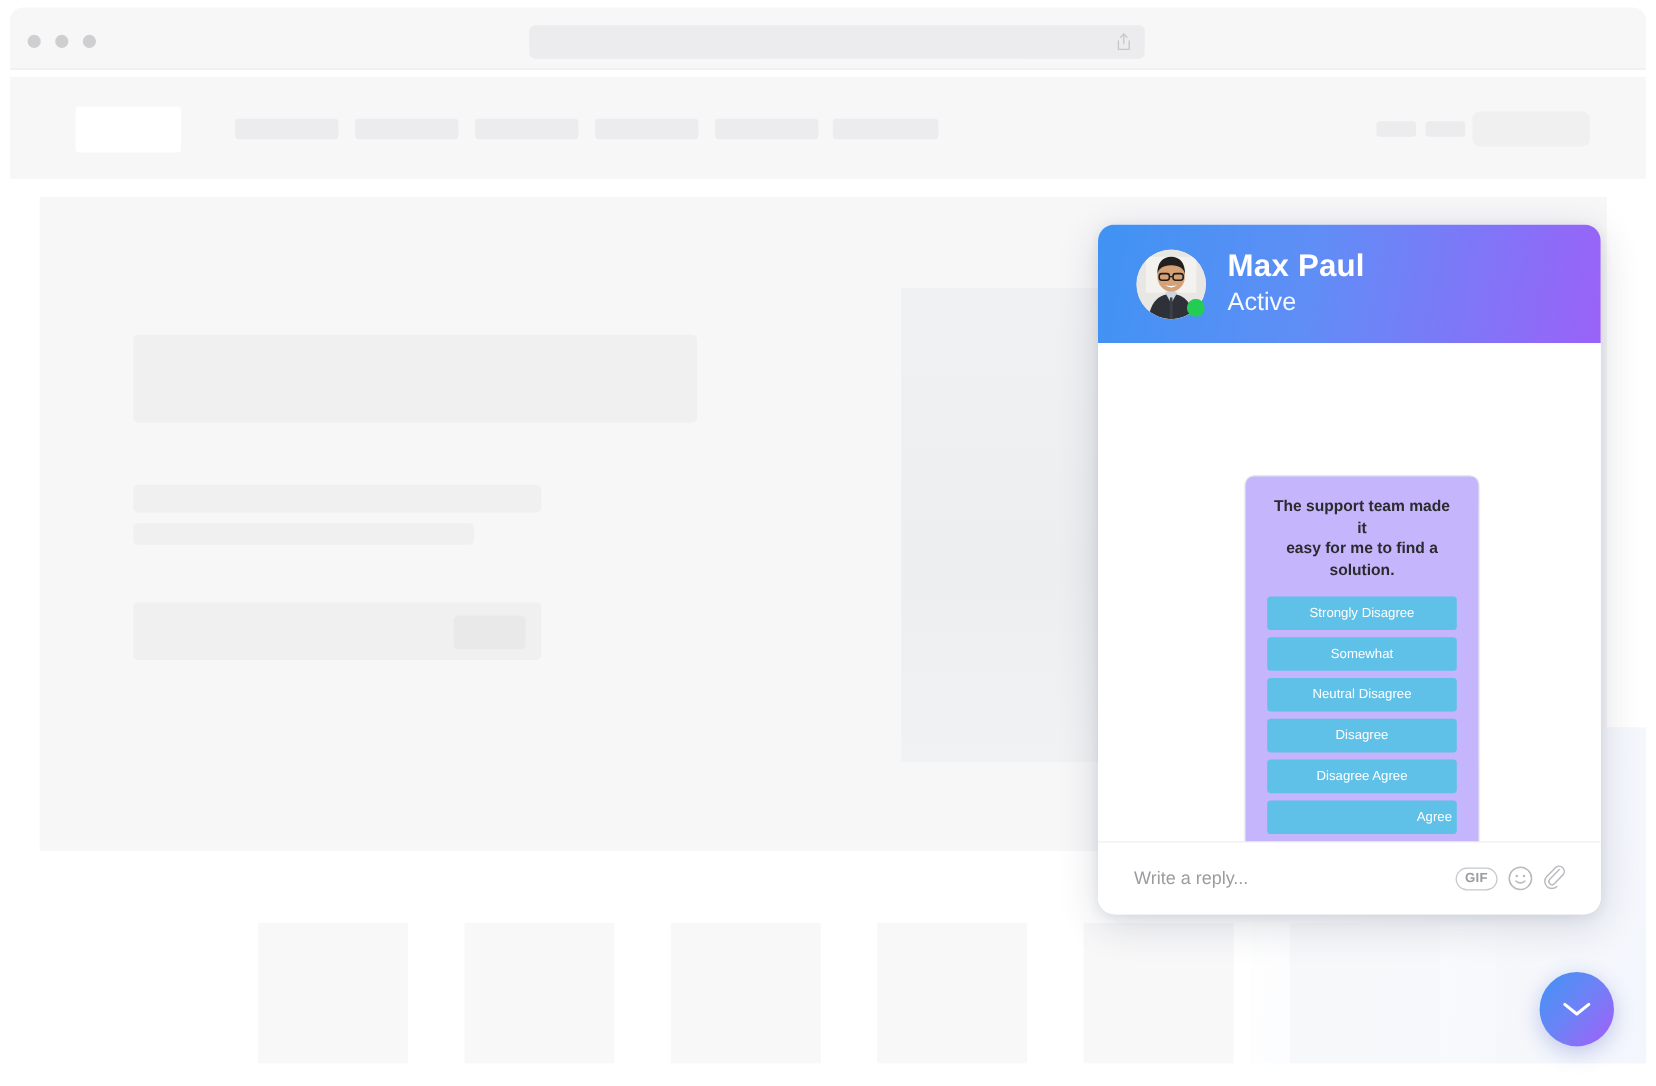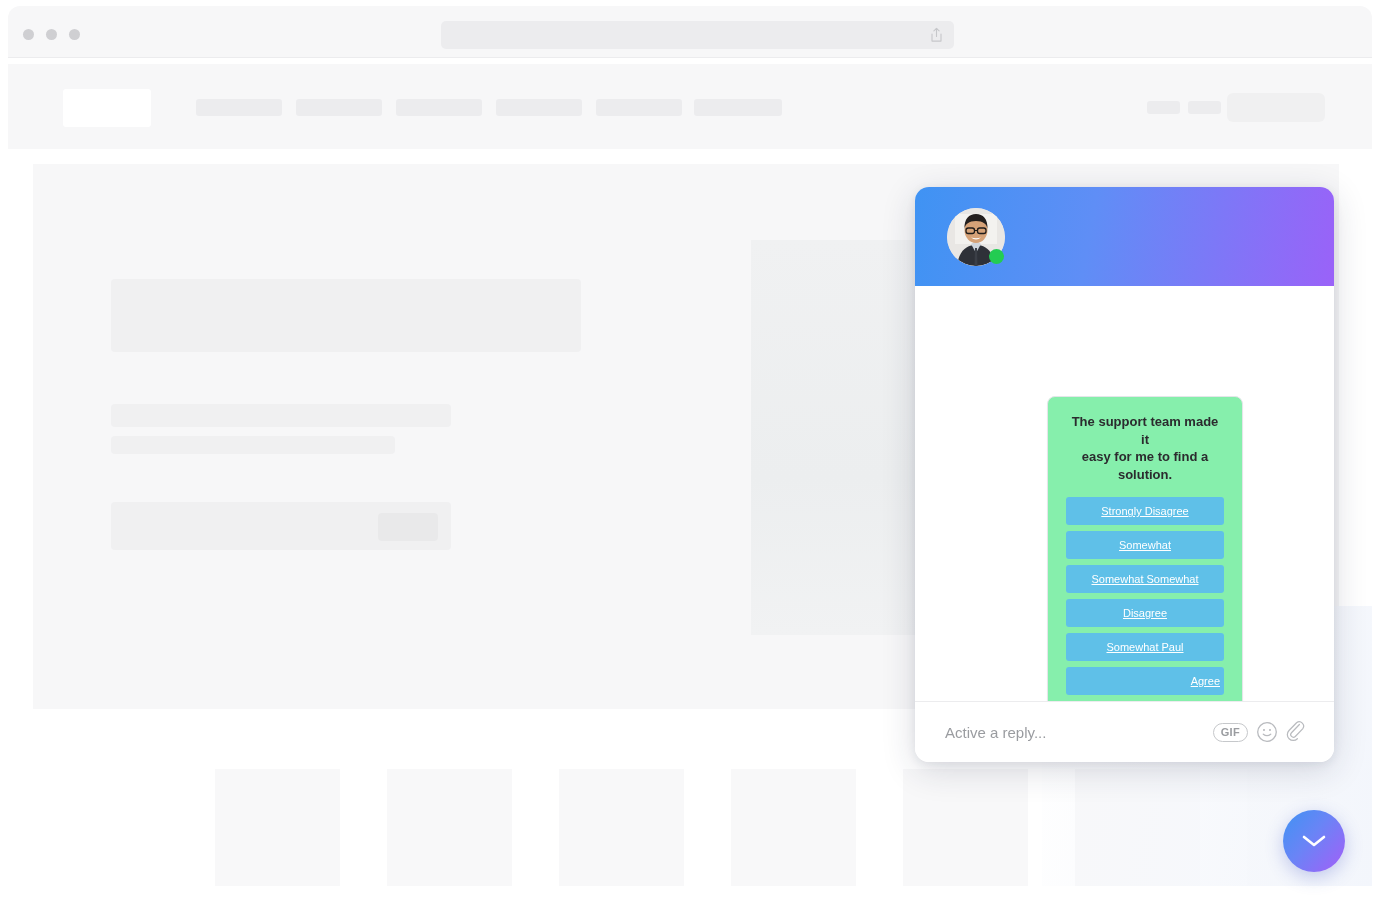--- a/index.html
+++ b/index.html
@@ -96,34 +96,34 @@
     position: absolute; right: 1px; bottom: 2px; width: 15px; height: 15px;
     border-radius: 50%; background: #23cc52; border: 2px solid rgba(255,255,255,.0);
   }
   .hdr-text { margin-left: 18px; color: #fff; }
   .hdr-name { font-size: 26px; font-weight: bold; line-height: 1.15; letter-spacing: .2px; }
   .hdr-status { font-size: 21px; font-weight: normal; line-height: 1.25; color: rgba(255,255,255,.94); margin-top: 2px; }
 
   .msgr-body { flex: 1 1 auto; position: relative; background: #fff; padding: 16px 24px 0 24px; overflow: hidden; }
 
   .survey-card {
-    position: absolute; left: 132px; top: 110px; width: 196px;
-    background: #86efac; border: 1px solid #e4e6e9; border-radius: 8px;
+    position: absolute; left: 122px; top: 110px; width: 196px;
+    background: #c4b5fd; border: 1px solid #e4e6e9; border-radius: 8px;
     padding: 16px 18px 20px 18px;
     box-shadow: 0 1px 2px rgba(0,0,0,.03);
   }
   .survey-q {
     font-size: 13px; font-weight: bold; color: #2b2b2e; text-align: center;
     line-height: 1.35; margin-bottom: 14px;
   }
   .likert-btn {
     display: block; width: 100%; border: 0; border-radius: 3px;
     background: #5fc0e8; color: #ffffff;
     font-family: "Liberation Sans", sans-serif; font-size: 11px;
-    padding: 8px 4px; margin-bottom: 6px; text-align: center; cursor: pointer; text-decoration: underline;
+    padding: 8px 4px; margin-bottom: 6px; text-align: center; cursor: pointer;
   }
   .likert-btn:last-child { margin-bottom: 0; text-align: right; }
 
   .msgr-composer {
     flex: 0 0 61px; border-top: 1px solid #ececee; background: #fff;
     display: flex; align-items: center; padding: 0 26px 0 30px;
   }
   .composer-input { flex: 1 1 auto; font-size: 15px; color: #9a9ca0; }
   .composer-icons { display: flex; align-items: center; gap: 8px; }
   .gif-pill {
@@ -220,43 +220,47 @@
               <path d="M17.5 21 C17 11 22 6 29 6 C36 6 41 11 40.5 21 C40 16 36 13 29 13 C22 13 18 16 17.5 21 Z" fill="#231f1e"></path>
               <rect x="19" y="20" width="8.5" height="5.5" rx="2.2" fill="none" stroke="#1f1c1b" stroke-width="1.3"></rect>
               <rect x="30.5" y="20" width="8.5" height="5.5" rx="2.2" fill="none" stroke="#1f1c1b" stroke-width="1.3"></rect>
               <path d="M27.5 22.5 L30.5 22.5" stroke="#1f1c1b" stroke-width="1.2"></path>
               <path d="M24 29.5 Q29 33.5 34 29.5 Q29 31 24 29.5 Z" fill="#ffffff"></path>
             </g>
           </svg>
         </div>
         <span class="online-dot"></span>
       </div>
+      <div class="hdr-text">
+        <div class="hdr-name">Max Paul</div>
+        <div class="hdr-status">Active</div>
+      </div>
     </div>
 
     <div class="msgr-body">
 
       <div class="survey-card">
         <div class="survey-q">
           <span>The support team made it</span>
           <br>
           <span>easy for me to find a solution.</span>
         </div>
         <button class="likert-btn">Strongly Disagree</button>
         <button class="likert-btn">Somewhat</button>
-        <button class="likert-btn">Somewhat Somewhat</button>
+        <button class="likert-btn">Neutral Disagree</button>
         <button class="likert-btn">Disagree</button>
-        <button class="likert-btn">Somewhat Paul</button>
+        <button class="likert-btn">Disagree Agree</button>
         <button class="likert-btn">Agree</button>
 
       </div>
 
     </div>
 
     <div class="msgr-composer">
-      <div class="composer-input">Active a reply...</div>
+      <div class="composer-input">Write a reply...</div>
       <div class="composer-icons">
         <span class="gif-pill">GIF</span>
         <svg width="22" height="22" viewBox="0 0 22 22">
           <circle cx="11" cy="11" r="9.3" fill="none" stroke="#b9bbbf" stroke-width="1.3"></circle>
           <circle cx="8" cy="9" r="1.05" fill="#b9bbbf"></circle>
           <circle cx="14" cy="9" r="1.05" fill="#b9bbbf"></circle>
           <path d="M7.3 13.2 Q11 16.2 14.7 13.2" fill="none" stroke="#b9bbbf" stroke-width="1.3" stroke-linecap="round"></path>
         </svg>
         <svg width="22" height="24" viewBox="0 0 22 24">
           <path d="M16.2 6.0 L7.6 14.9 a2.9 2.9 0 0 0 4.1 4.1 l8.0-8.3 a4.7 4.7 0 0 0-6.6-6.6 l-8.2 8.4 a6.4 6.4 0 0 0 9.1 9.0" fill="none" stroke="#b9bbbf" stroke-width="1.35" stroke-linecap="round" stroke-linejoin="round" transform="translate(-1.5,-1) scale(0.92)"></path>

